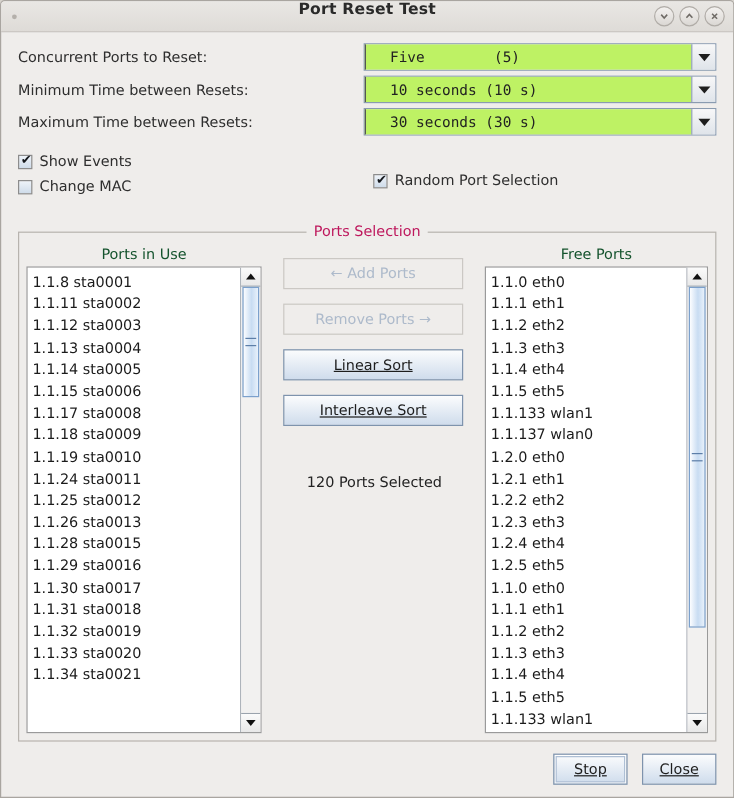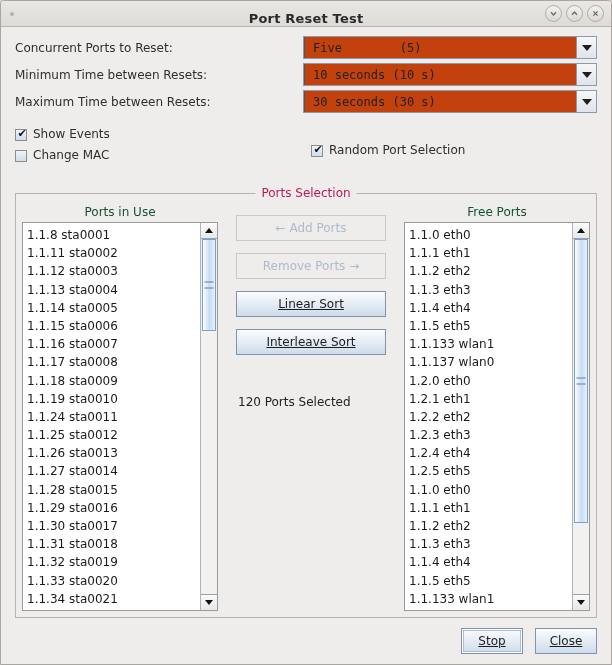--- a/index.html
+++ b/index.html
@@ -20,21 +20,21 @@
     border:1px solid #a9a5a0;
     border-radius:4px 4px 0 0;
     display:flex; flex-direction:column;
   }
   .titlebar {
     height:26px; flex:0 0 26px;
     background:linear-gradient(#e9e7e4,#dedbd7);
     border-bottom:1px solid #b6b2ad;
     border-radius:3px 3px 0 0;
     position:relative;
-    display:flex; align-items:flex-end; justify-content:center;
+    display:flex; align-items:flex-start; justify-content:center;
   }
   .titlebar .title {
     font-weight:bold; font-size:13px; color:#2a2a2a;
     letter-spacing:.2px;
   }
   .tb-dot {
     position:absolute; left:9px; top:11px;
     width:4px; height:4px; border-radius:50%;
     background:#b4b0ab;
   }
@@ -58,24 +58,24 @@
   .combo {
     position:relative; flex:1 1 auto; height:23px;
     display:flex; align-items:stretch;
     border:1px solid #8a9bb0;
     background:#fff;
   }
   .combo .cval {
     flex:1 1 auto;
     font-family:"DejaVu Sans Mono", monospace;
     font-size:12px; color:#222;
-    padding:0 8px;
+    padding:0 20px;
     display:flex; align-items:center;
     white-space:pre;
-    background:#c2410c;
+    background:#bef264;
     border-left:1px solid #555;
   }
   .combo .carrow {
     flex:0 0 20px;
     background:linear-gradient(#f7f7f8,#dfe4ea);
     border-left:1px solid #8a9bb0;
     display:flex; align-items:center; justify-content:center;
   }
   .combo .carrow i {
     width:0;height:0;
@@ -114,21 +114,21 @@
     position:absolute; top:-8px; left:50%; transform:translateX(-50%);
     background:#efedeb; padding:0 6px;
     font-size:12px; color:#be185d; white-space:nowrap;
   }
   .gbody { position:absolute; inset:0; padding:10px 6px 6px 6px; display:flex; }
 
   
   .col { display:flex; flex-direction:column; }
   .col.left { flex:0 0 196px; }
   .col.right { flex:0 0 186px; }
-  .col.mid { flex:1 1 auto; padding:11px 18px 0 18px; }
+  .col.mid { flex:1 1 auto; padding:11px 18px 0 18px;align-items:center; }
   .col-head {
     text-align:center; font-size:12px; color:#14532d;
     height:16px; line-height:16px; margin-bottom:2px;
   }
   .listwrap {
     flex:1 1 auto; position:relative;
     border:1px solid #9a9a9a;
     background:#fff;
     display:flex;
     overflow:hidden;
@@ -294,28 +294,26 @@
         <div class="col left">
           <div class="col-head">Ports in Use</div>
           <div class="listwrap">
             <div class="list" id="list-in-use">
                 <div class="row">1.1.8 sta0001</div>
                 <div class="row">1.1.11 sta0002</div>
                 <div class="row">1.1.12 sta0003</div>
                 <div class="row">1.1.13 sta0004</div>
                 <div class="row">1.1.14 sta0005</div>
                 <div class="row">1.1.15 sta0006</div>
-                <div class="row">1.1.16 sta0007</div>
                 <div class="row">1.1.17 sta0008</div>
                 <div class="row">1.1.18 sta0009</div>
                 <div class="row">1.1.19 sta0010</div>
                 <div class="row">1.1.24 sta0011</div>
                 <div class="row">1.1.25 sta0012</div>
                 <div class="row">1.1.26 sta0013</div>
-                <div class="row">1.1.27 sta0014</div>
                 <div class="row">1.1.28 sta0015</div>
                 <div class="row">1.1.29 sta0016</div>
                 <div class="row">1.1.30 sta0017</div>
                 <div class="row">1.1.31 sta0018</div>
                 <div class="row">1.1.32 sta0019</div>
                 <div class="row">1.1.33 sta0020</div>
                 <div class="row">1.1.34 sta0021</div>
               </div>
             <div class="sb">
               <div class="sb-btn up">

